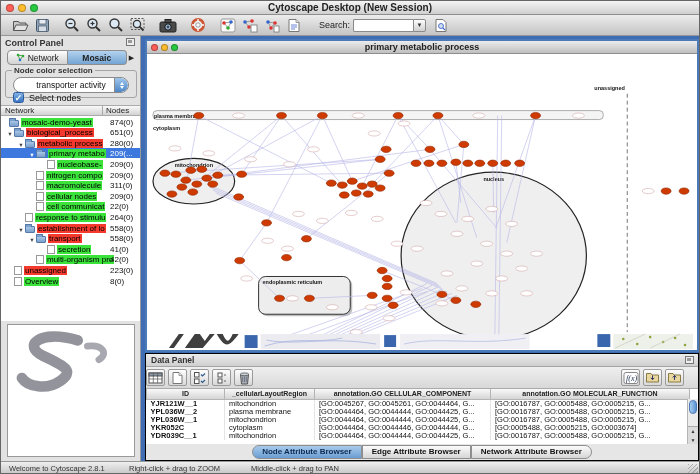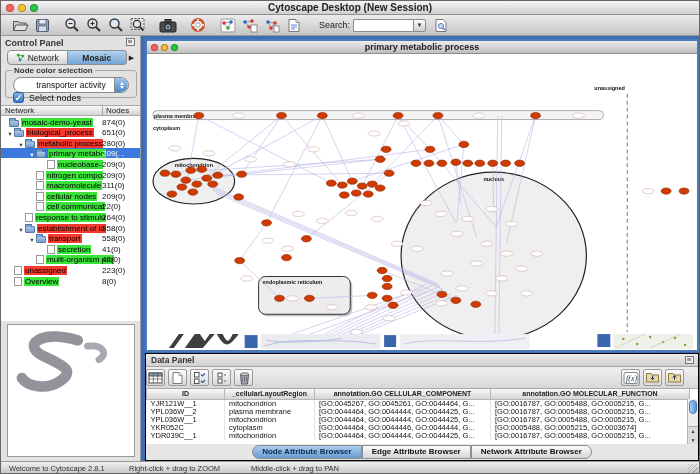--- a/index.html
+++ b/index.html
@@ -51,21 +51,21 @@
   .trow.sel{background:var(--sel);color:#fff}
   .tarr{width:8px;font-size:5.5px;color:#444;text-align:center;flex:none}
   .trow.sel .tarr{color:#fff}
   .tpad{flex:none}
   .icon-folder{flex:none;width:10px;height:7px;background:linear-gradient(#aac6e6,#7aa0cc);border:1px solid #5578a8;border-radius:1px;position:relative;margin:1px 2px 0 0}
   .icon-folder::before{content:"";position:absolute;top:-3px;left:-1px;width:5px;height:2px;background:#7aa0cc;border:1px solid #5578a8;border-bottom:none;border-radius:1px 1px 0 0}
   .icon-file{flex:none;width:8px;height:9px;background:#fff;border:1px solid #999;margin-right:2px}
   .tlbl{padding:0 1px;color:#000}
   .tlbl.green{background:var(--green)}
   .tlbl.red{background:var(--red)}
-  .tcnt{position:absolute;left:101px;color:#111}
+  .tcnt{position:absolute;left:109px;color:#111}
   .trow.sel .tcnt{color:#fff}
   .cp-bev{position:absolute;left:6px;top:288px;bottom:4px;width:128px;background:#fff;border:1px solid #999}
   
   .desktop{position:absolute;left:140px;right:0;top:0;bottom:0;background:#3e6db4}
   .net-window{position:absolute;left:4px;top:3px;right:0;height:313px;border:2px solid #4a7ab8;background:#fff;display:flex;flex-direction:column}
   .net-titlebar{height:13px;background:linear-gradient(#ececec,#bfbfbf);border-bottom:1px solid #8e8e8e;position:relative;flex:none}
   .net-titlebar .title{text-align:center;font-size:9px;line-height:12px;font-weight:bold;color:#222}
   .nlights{position:absolute;left:4px;top:3px;display:flex;gap:3px}
   .nlight{width:7px;height:7px;border-radius:50%;border:1px solid rgba(0,0,0,.3)}
   .net-canvas{flex:1;background:#fff;position:relative;overflow:hidden}
@@ -74,21 +74,21 @@
   
   .data-panel{position:absolute;left:4px;right:0;top:317px;bottom:0;background:#d946ef;border:1px solid #000000;display:flex;flex-direction:column}
   .dp-header{height:13px;background:linear-gradient(#ececec,#cfcfcf);border-bottom:1px solid #a5a5a5;font-size:8.5px;font-weight:bold;color:#333;padding:1px 0 0 5px;position:relative}
   .dp-toolbar{height:21px;background:linear-gradient(#efefef,#d8d8d8);display:flex;align-items:center;gap:3px;position:relative}
   .dpb{background:linear-gradient(#fdfdfd,#d8d8d8);border:1px solid #9a9a9a;border-radius:2px;width:19px;height:17px;display:flex;align-items:center;justify-content:center;padding:0}
   .dp-right{position:absolute;right:14px;top:2px;display:flex;gap:3px}
   .dp-tablewrap{flex:1;position:relative;background:#fff;border-top:1px solid #aaa}
   table.dpt{border-collapse:collapse;table-layout:fixed;width:543px}
   table.dpt th{height:10px;font-size:7px;font-weight:bold;color:#222;background:linear-gradient(#f8f8f8,#d5d5d5);border:1px solid #b5b5b5;border-top:none;overflow:hidden;white-space:nowrap}
   table.dpt td{height:8px;line-height:8px;font-size:7.5px;color:#111;padding:0 0 0 4px;border-right:1px solid #e4e4e4;overflow:hidden;white-space:nowrap}
-  table.dpt td.id{font-weight:normal}
+  table.dpt td.id{font-weight:bold}
   .dp-scroll{position:absolute;top:10px;right:0;bottom:0;width:11px;background:#ececec;border-left:1px solid #b5b5b5}
   .dp-thumb{position:absolute;top:1px;left:1px;width:8px;height:14px;border-radius:4px;background:linear-gradient(90deg,#a8cdf0,#5b93d4);border:1px solid #4a7ab8}
   .dp-arrows{position:absolute;bottom:0;left:0;width:100%;height:18px;background:#dcdcdc;border-top:1px solid #aaa;font-size:5px;color:#333;text-align:center;line-height:9px}
   .dp-tabs{height:16px;display:flex;justify-content:center;align-items:center;background:#e6e6e6}
   .dptab{font-size:8px;color:#111;font-weight:bold;padding:1px 9px 2px;border:1px solid #8e8e8e;background:linear-gradient(#fbfbfb,#d6d6d6)}
   .dptab:first-child{border-radius:7px 0 0 7px}
   .dptab:last-child{border-radius:0 7px 7px 0}
   .dptab.act{background:linear-gradient(#a8cbec,#6b9dd2);color:#0d2a50}
   
   .statusbar{position:absolute;left:0;right:0;bottom:0;height:12px;background:linear-gradient(#efefef,#cacaca);border-top:1px solid #979797;font-size:7.5px;color:#333}

